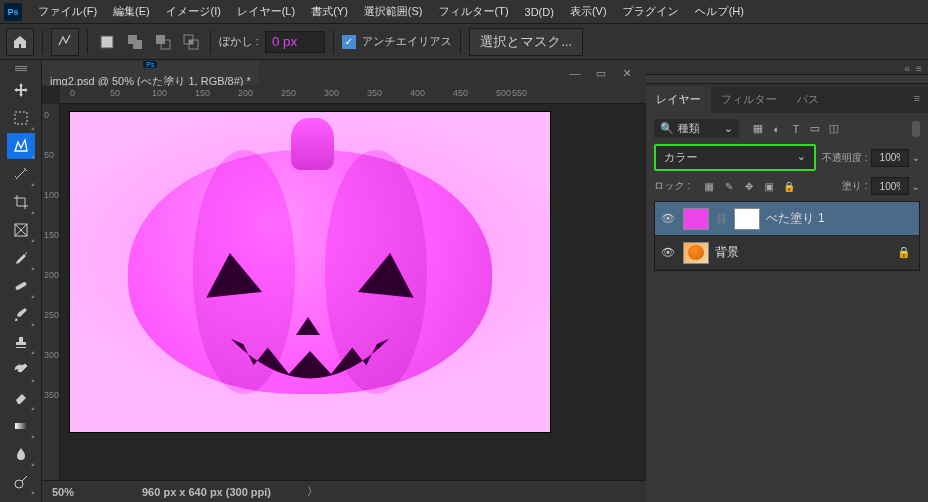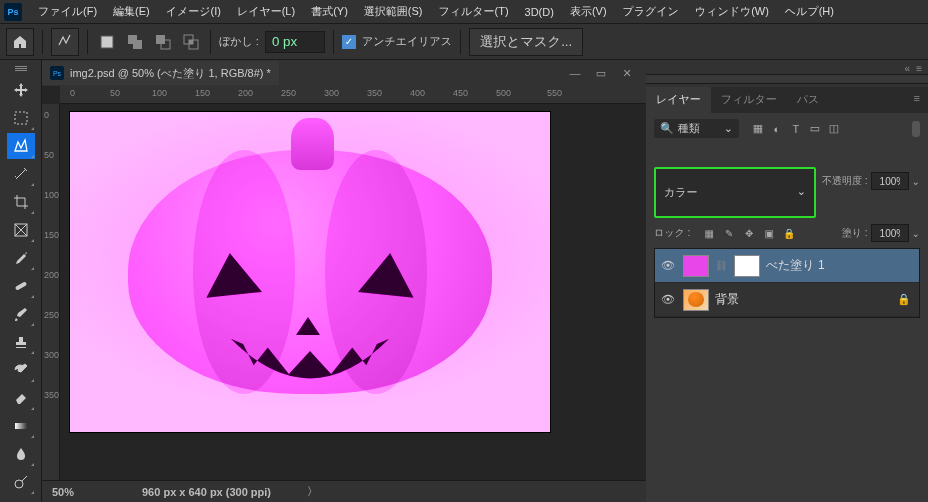--- a/index.html
+++ b/index.html
@@ -9,39 +9,39 @@
 .menubar { background: #323232; height: 24px; display: flex; align-items: center; padding: 0 4px; border-bottom: 1px solid #1a1a1a; }
 .ps-logo { width: 18px; height: 18px; background: #001e36; color: #31a8ff; display: flex; align-items: center; justify-content: center; font-weight: bold; font-size: 9px; margin-right: 8px; border-radius: 2px; }
 .menu-item { padding: 3px 8px; cursor: pointer; color: #ddd; }
 
 
 .optbar { background: #323232; height: 36px; display: flex; align-items: center; padding: 0 6px; border-bottom: 1px solid #1a1a1a; gap: 6px; }
 .home-btn, .tool-preset { width: 28px; height: 28px; display: flex; align-items: center; justify-content: center; background: #383838; border: 1px solid #1a1a1a; cursor: pointer; }
 .divider { width: 1px; height: 24px; background: #1a1a1a; margin: 0 2px; }
 .icon-btn { width: 22px; height: 22px; display: flex; align-items: center; justify-content: center; cursor: pointer; }
 .label { color: #ccc; }
-.input-field { background: #262626; border: 1px solid #1a1a1a; color: #86efac; padding: 2px 6px; width: 60px; height: 22px; }
+.input-field { background: #262626; border: 1px solid #1a1a1a; color: #d946ef; padding: 2px 6px; width: 60px; height: 22px; }
 .checkbox { width: 14px; height: 14px; background: #4a8cd4; display: inline-flex; align-items: center; justify-content: center; color: #fff; font-size: 10px; }
 .btn { background: #383838; border: 1px solid #1a1a1a; color: #ccc; padding: 4px 10px; cursor: pointer; }
 
 
 .main { display: flex; height: calc(502px - 60px); }
 
 
 .tools-col { width: 42px; background: #323232; border-right: 1px solid #1a1a1a; display: flex; flex-direction: column; align-items: center; padding-top: 6px; gap: 2px; }
 .tool { width: 28px; height: 26px; display: flex; align-items: center; justify-content: center; cursor: pointer; color: #ccc; position: relative; }
 .tool.active { background: #1473e6; }
 .tool::after { content: ''; position: absolute; right: 1px; bottom: 1px; width: 0; height: 0; border-right: 3px solid #888; border-top: 3px solid transparent; }
 .tool.no-fly::after { display: none; }
 .collapse-grip { width: 12px; height: 5px; margin-bottom: 4px; background: repeating-linear-gradient(#888, #888 1px, transparent 1px, transparent 2px); }
 
 
 .doc-area { flex: 1; background: #252525; display: flex; flex-direction: column; }
 .doc-tabs { height: 26px; background: #323232; display: flex; align-items: center; }
-.doc-tab { background: #383838; padding: 0 8px; display: flex; align-items: center; gap: 6px; color: #ccc; font-size: 11px; height: 24px; }
+.doc-tab { background: #383838; padding: 0 8px; display: flex; align-items: center; gap: 6px; color: #ccc; font-size: 11px; height: 24px; flex-direction: column; }
 .doc-tab .ps-mini { width: 14px; height: 14px; background: #001e36; color: #31a8ff; font-size: 7px; display: flex; align-items: center; justify-content: center; border-radius: 2px; }
 .win-controls { margin-left: auto; display: flex; gap: 12px; padding: 0 12px; color: #999; }
 .win-ctrl { cursor: pointer; width:14px; text-align:center; }
 
 .ruler-h { height: 18px; background: #323232; position: relative; margin-left: 18px; border-bottom: 1px solid #1a1a1a; overflow: hidden; }
 .ruler-h span { position: absolute; top: 2px; font-size: 9px; color: #888; }
 
 .doc-body { flex: 1; display: flex; overflow: hidden; }
 .ruler-v { width: 18px; background: #323232; position: relative; border-right: 1px solid #1a1a1a; }
 .ruler-v span { position: absolute; left: 2px; font-size: 9px; color: #888; writing-mode: horizontal-tb; }
@@ -75,21 +75,21 @@
 .panel-tab.active { background: #383838; color: #ddd; }
 .panel-menu { margin-left: auto; padding: 5px 8px; color: #888; cursor: pointer; }
 
 .panel-body { background: #383838; padding: 6px 8px; flex: 1; }
 .row { display: flex; align-items: center; gap: 6px; margin-bottom: 6px; }
 .search-kind { display: flex; align-items: center; gap: 4px; background: #2a2a2a; padding: 2px 6px; border-radius: 2px; }
 .filter-icons { display: flex; gap: 5px; color: #aaa; margin-left: 6px; }
 .filter-icon { width: 14px; height: 14px; display: flex; align-items: center; justify-content: center; cursor: pointer; font-size:11px; }
 
 .blend-row { display: flex; align-items: center; gap: 6px; }
-.blend-select { flex: 1; background: #2a2a2a; border: 2px solid #2cdd2c; padding: 16px 8px; display: flex; justify-content: space-between; cursor: pointer; border-radius: 2px; margin-top: 23px; }
+.blend-select { flex: 1; background: #2a2a2a; border: 2px solid #2cdd2c; padding: 4px 8px; display: flex; justify-content: space-between; cursor: pointer; border-radius: 2px; }
 .opacity-ctrl { display: flex; align-items: center; gap: 3px; color: #aaa; font-size: 10px; }
 .opacity-input { background: #2a2a2a; border: 1px solid #1a1a1a; color: #ccc; padding: 1px 8px; width: 38px; height: 18px; font-size: 10px; }
 
 .lock-row { display: flex; align-items: center; gap: 11px; color: #aaa; font-size: 10px; }
 .lock-icons { display: flex; gap: 4px; }
 .lock-icon { width: 16px; height: 16px; display: flex; align-items: center; justify-content: center; cursor: pointer; }
 
 .layers-list { margin-top: 6px; background: #323232; border: 1px solid #1a1a1a; }
 .layer-row { display: flex; align-items: center; height: 34px; border-bottom: 1px solid #2a2a2a; padding: 0 4px; gap: 6px; }
 .layer-row.selected { background: #4a6a8a; }
@@ -112,21 +112,20 @@
   <div class="menu-item">ファイル(F)</div>
   <div class="menu-item">編集(E)</div>
   <div class="menu-item">イメージ(I)</div>
   <div class="menu-item">レイヤー(L)</div>
   <div class="menu-item">書式(Y)</div>
   <div class="menu-item">選択範囲(S)</div>
   <div class="menu-item">フィルター(T)</div>
   <div class="menu-item">3D(D)</div>
   <div class="menu-item">表示(V)</div>
   <div class="menu-item">プラグイン</div>
-  <div class="menu-item">ウィンドウ(W)</div>
   <div class="menu-item">ヘルプ(H)</div>
 </div>
 
 <div class="optbar">
   <div class="home-btn">
     <svg width="16" height="16" viewBox="0 0 16 16">
         <path fill="#ccc" d="M8 2l6 5v7H9v-4H7v4H2V7z"></path>
       </svg>
   </div>
   <div class="divider"></div>
@@ -276,21 +275,21 @@
         <span style="left:50px">50</span>
         <span style="left:92px">100</span>
         <span style="left:135px">150</span>
         <span style="left:178px">200</span>
         <span style="left:221px">250</span>
         <span style="left:264px">300</span>
         <span style="left:307px">350</span>
         <span style="left:350px">400</span>
         <span style="left:393px">450</span>
         <span style="left:436px">500</span>
-        <span style="left:487px">550</span>
+        <span style="left:452px">550</span>
     </div>
     <div class="doc-body">
       <div class="ruler-v">
         <span style="top:6px">0</span>
           <span style="top:46px">50</span>
           <span style="top:86px">100</span>
           <span style="top:126px">150</span>
           <span style="top:166px">200</span>
           <span style="top:206px">250</span>
           <span style="top:246px">300</span>

